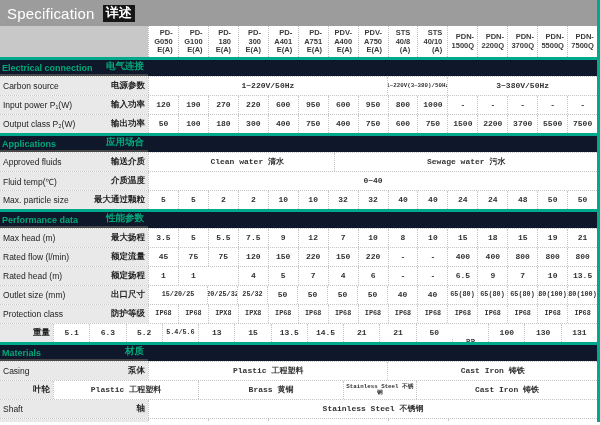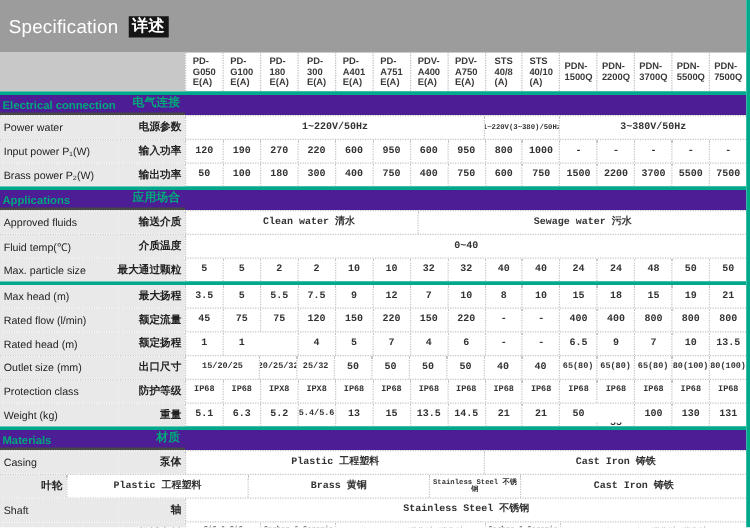--- a/index.html
+++ b/index.html
@@ -7,21 +7,21 @@
     position:relative;
     width:597px;height:422px;
     font-family:"Liberation Sans", sans-serif;
     background:#ffffff;
     border-right:3px solid #00a98c;
     overflow:hidden;
     -webkit-font-smoothing:antialiased;
   }
   
   .titlebar{
-    height:42px;
+    height:26px;
     background:#9c9c9c;
     display:flex;align-items:center;
     padding-left:7px;
     color:#ffffff;
   }
   .title-en{font-size:15px;letter-spacing:.2px;}
   .zh-chip{
     margin-left:8px;
     background:#161616;
     color:#fff;
@@ -31,29 +31,29 @@
     line-height:16px;
   }
   
   .head-row{display:flex;height:31px;}
   .corner{width:148px;flex:0 0 148px;background:#c8c8c8;}
   #colheads{flex:1;display:flex;}
   .hcell{
     flex:1 1 0;
     border-left:1px dotted #bdbdbd;
     display:flex;align-items:center;justify-content:center;
-    text-align:left;
+    text-align:right;
     font-size:7.5px;font-weight:bold;color:#3a3a3a;
     line-height:1.15;
     white-space:pre-line;
     padding-top:1px;
   }
   .teal-line{height:3px;background:#00a98c;}
   
-  .sec-header{height:16px;display:flex;align-items:flex-end;background:#4c1d95;}
+  .sec-header{height:16px;display:flex;align-items:flex-end;background:#0f172a;}
   .sec-label{
     width:148px;flex:0 0 148px;
     display:flex;justify-content:space-between;align-items:flex-end;
     border-bottom:2px solid #474747;
     padding:0 4px 1px 2px;
     box-sizing:border-box;
   }
   .sec-en{color:#00a87a;font-weight:bold;font-size:9px;}
   .sec-zh{color:#00a87a;font-weight:bold;font-size:9.5px;}
   
@@ -148,21 +148,21 @@
   <div class="teal-line"></div>
 
   <div id="tbody">
       <div class="sec-header">
         <div class="sec-label">
           <div class="sec-en">Electrical connection</div>
           <div class="sec-zh">电气连接</div>
         </div>
       </div>
       <div class="trow">
-        <div class="lab-en">Power water</div>
+        <div class="lab-en">Carbon source</div>
         <div class="lab-zh">电源参数</div>
         <div class="cells">
           <div class="cell" style="flex-grow: 8;">1~220V/50Hz</div>
           <div class="cell micro" style="flex-grow: 2;">1~220V(3~380)/50Hz</div>
           <div class="cell" style="flex-grow: 5;">3~380V/50Hz</div>
         </div>
       </div>
       <div class="trow">
         <div class="lab-en">Input power P₁(W)</div>
         <div class="lab-zh">输入功率</div>
@@ -178,21 +178,21 @@
           <div class="cell" style="flex-grow: 1;">800</div>
           <div class="cell" style="flex-grow: 1;">1000</div>
           <div class="cell" style="flex-grow: 1;">-</div>
           <div class="cell" style="flex-grow: 1;">-</div>
           <div class="cell" style="flex-grow: 1;">-</div>
           <div class="cell" style="flex-grow: 1;">-</div>
           <div class="cell" style="flex-grow: 1;">-</div>
         </div>
       </div>
       <div class="trow">
-        <div class="lab-en">Brass power P₂(W)</div>
+        <div class="lab-en">Output class P₂(W)</div>
         <div class="lab-zh">输出功率</div>
         <div class="cells">
           <div class="cell" style="flex-grow: 1;">50</div>
           <div class="cell" style="flex-grow: 1;">100</div>
           <div class="cell" style="flex-grow: 1;">180</div>
           <div class="cell" style="flex-grow: 1;">300</div>
           <div class="cell" style="flex-grow: 1;">400</div>
           <div class="cell" style="flex-grow: 1;">750</div>
           <div class="cell" style="flex-grow: 1;">400</div>
           <div class="cell" style="flex-grow: 1;">750</div>
@@ -242,20 +242,26 @@
           <div class="cell" style="flex-grow: 1;">40</div>
           <div class="cell" style="flex-grow: 1;">40</div>
           <div class="cell" style="flex-grow: 1;">24</div>
           <div class="cell" style="flex-grow: 1;">24</div>
           <div class="cell" style="flex-grow: 1;">48</div>
           <div class="cell" style="flex-grow: 1;">50</div>
           <div class="cell" style="flex-grow: 1;">50</div>
         </div>
       </div>
       <div class="teal-line"></div>
+      <div class="sec-header">
+        <div class="sec-label">
+          <div class="sec-en">Performance data</div>
+          <div class="sec-zh">性能参数</div>
+        </div>
+      </div>
       <div class="trow">
         <div class="lab-en">Max head (m)</div>
         <div class="lab-zh">最大扬程</div>
         <div class="cells">
           <div class="cell" style="flex-grow: 1;">3.5</div>
           <div class="cell" style="flex-grow: 1;">5</div>
           <div class="cell" style="flex-grow: 1;">5.5</div>
           <div class="cell" style="flex-grow: 1;">7.5</div>
           <div class="cell" style="flex-grow: 1;">9</div>
           <div class="cell" style="flex-grow: 1;">12</div>
@@ -347,21 +353,20 @@
           <div class="cell small" style="flex-grow: 1;">IP68</div>
           <div class="cell small" style="flex-grow: 1;">IP68</div>
           <div class="cell small" style="flex-grow: 1;">IP68</div>
           <div class="cell small" style="flex-grow: 1;">IP68</div>
           <div class="cell small" style="flex-grow: 1;">IP68</div>
           <div class="cell small" style="flex-grow: 1;">IP68</div>
           <div class="cell small" style="flex-grow: 1;">IP68</div>
         </div>
       </div>
       <div class="trow">
-        <div class="lab-en">Weight (kg)</div>
         <div class="lab-zh">重量</div>
         <div class="cells">
           <div class="cell" style="flex-grow: 1;">5.1</div>
           <div class="cell" style="flex-grow: 1;">6.3</div>
           <div class="cell" style="flex-grow: 1;">5.2</div>
           <div class="cell small" style="flex-grow: 1;">5.4/5.6</div>
           <div class="cell" style="flex-grow: 1;">13</div>
           <div class="cell" style="flex-grow: 1;">15</div>
           <div class="cell" style="flex-grow: 1;">13.5</div>
           <div class="cell" style="flex-grow: 1;">14.5</div>

